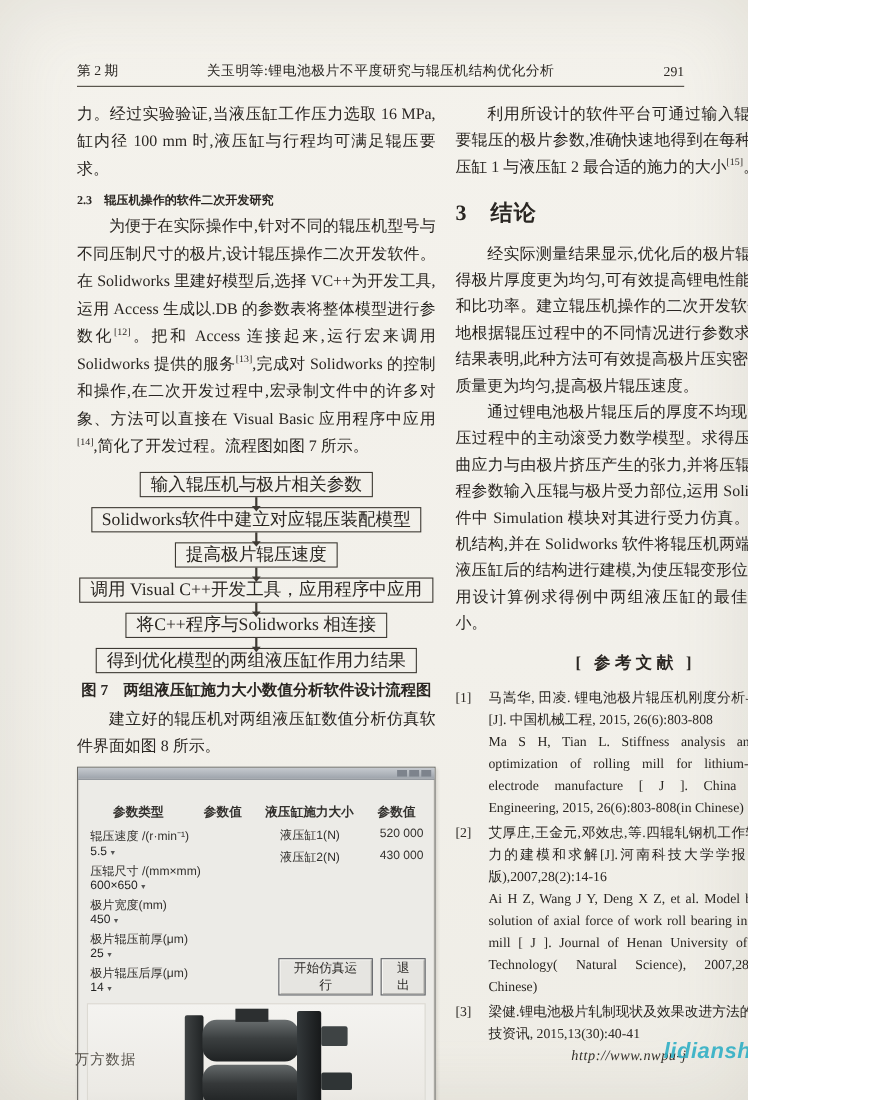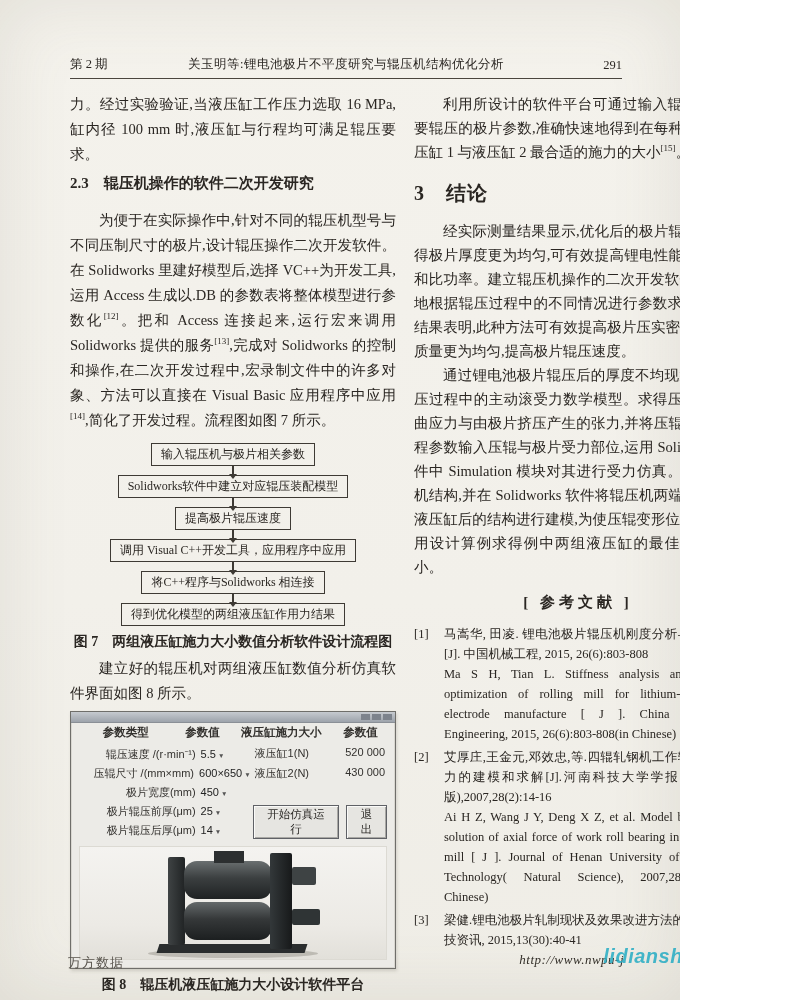--- a/index.html
+++ b/index.html
@@ -20,50 +20,50 @@
   
   .col { position:absolute; top:92px; }
   .col-l { left:70px;  width:326px; }
   .col-r { left:414px; width:328px; }
 
   p.body { margin:0; font-size:14.5px; line-height:25px; text-align:justify; text-indent:2em; }
   p.noindent { text-indent:0; }
   .col-r p.body { line-height:24px; }
   sup.cite { font-size:9px; vertical-align:super; line-height:0; }
 
-  h4.sec  { font-size:15px; font-weight:bold; margin:7px 0 15px; }
+  h4.sec  { font-size:11px; font-weight:bold; margin:7px 0 5px; }
   h3.concl{ font-size:20px; font-weight:bold; margin:16px 0 12px; letter-spacing:1px; }
 
   
   .flowchart { margin:10px auto 0; display:flex; flex-direction:column; align-items:center; }
-  .fc-box { border:1.2px solid #3e3a34; padding:2px 9px; font-size:12px; line-height:17px;
+  .fc-box { border:1.2px solid #3e3a34; padding:2px 9px; font-size:16px; line-height:17px;
             text-align:right; color:#2a2622; }
   .fc-arrow { position:relative; width:1.4px; height:9px; background:#3e3a34; }
   .fc-arrow::after { content:""; position:absolute; left:-3.6px; bottom:-4px;
             border:4px solid transparent; border-top:5px solid #3e3a34; border-bottom:none; }
 
   .caption { text-align:center; font-size:14px; font-weight:bold; margin:7px 0 5px; }
 
   
   .fig8 { border:1.6px solid #6f6e6a; background:#ecebe7; margin-top:5px;
           box-shadow:0 0 0 1px #d9d7d1 inset, 1px 2px 3px rgba(70,65,55,.18); }
   .f8-titlebar { height:10px; background:linear-gradient(#c6cacf,#9da3ab);
           border-bottom:1px solid #8a8f96; position:relative; }
   .f8-btns { position:absolute; right:3px; top:2px; display:flex; gap:2px; }
   .f8-btns i { width:9px; height:6px; background:#7d838c; display:block; }
-  .f8-form { font-family:"Liberation Sans", sans-serif; color:#33312e; padding:2px 6px 2px; }
+  .f8-form { font-family:"Liberation Sans", sans-serif; color:#33312e; padding:22px 6px 2px; }
   .f8-headrow { display:flex; font-size:11.5px; font-weight:bold; }
   .f8-headrow .h1 { flex:1.25; text-align:center; }
   .f8-headrow .h2 { flex:.72;  text-align:center; }
   .f8-headrow .h3 { flex:1.3;  text-align:center; }
   .f8-headrow .h4 { flex:.73;  text-align:center; }
   .f8-body { display:flex; margin-top:6px; }
   .f8-params { width:56%; }
   .f8-prow { display:flex; justify-content:flex-end; align-items:baseline;
-             font-size:11px; margin-bottom:4px; }
+             font-size:11px; margin-bottom:4px;flex-direction:column; }
   .f8-plabel { text-align:right; }
   .f8-pval { margin-left:5px; min-width:50px; color:#222; white-space:nowrap; }
   .f8-pval .dd { font-size:6.5px; color:#555; margin-left:2px; }
   .f8-right { width:44%; display:flex; flex-direction:column; font-size:11px; padding-left:2px; }
   .f8-orow { display:flex; justify-content:space-between; padding:0 4px 0 2px; margin-bottom:5px; }
   .f8-buttons { margin-top:auto; display:flex; gap:7px; justify-content:flex-end; padding:0 2px 3px 0; }
   .f8-btn { font-family:"Liberation Sans", sans-serif; font-size:11.5px; padding:1px 8px;
             border:1.2px solid #5f6166; background:#e6e5e1; color:#2c2a27;
             box-shadow: inset 1px 1px 0 #fafaf8, inset -1px -1px 0 #a9a8a4; }
 

